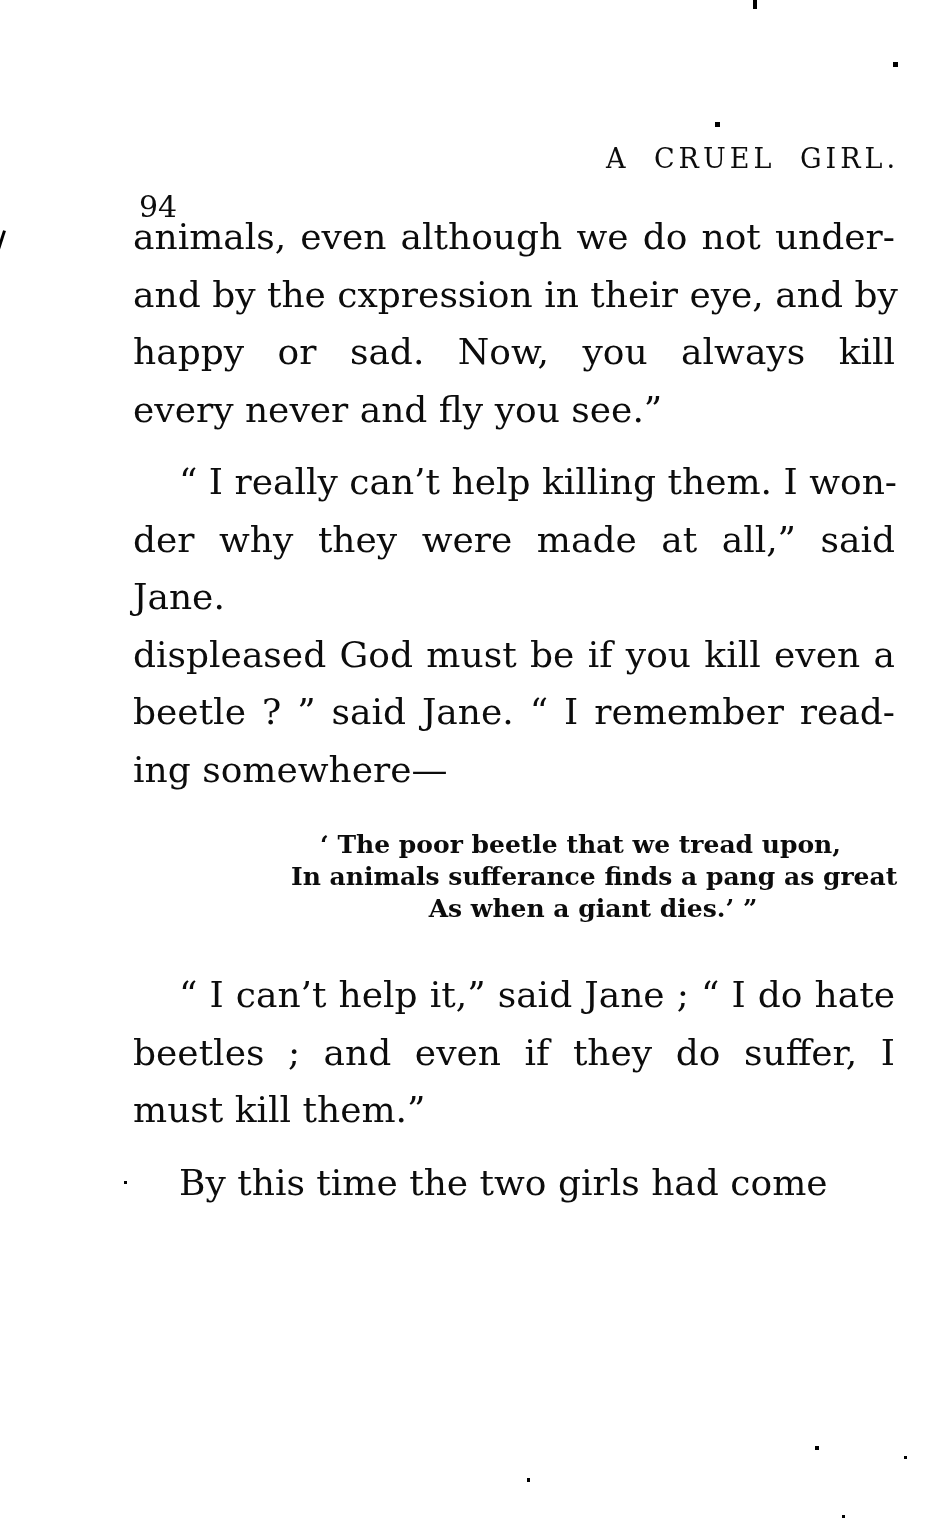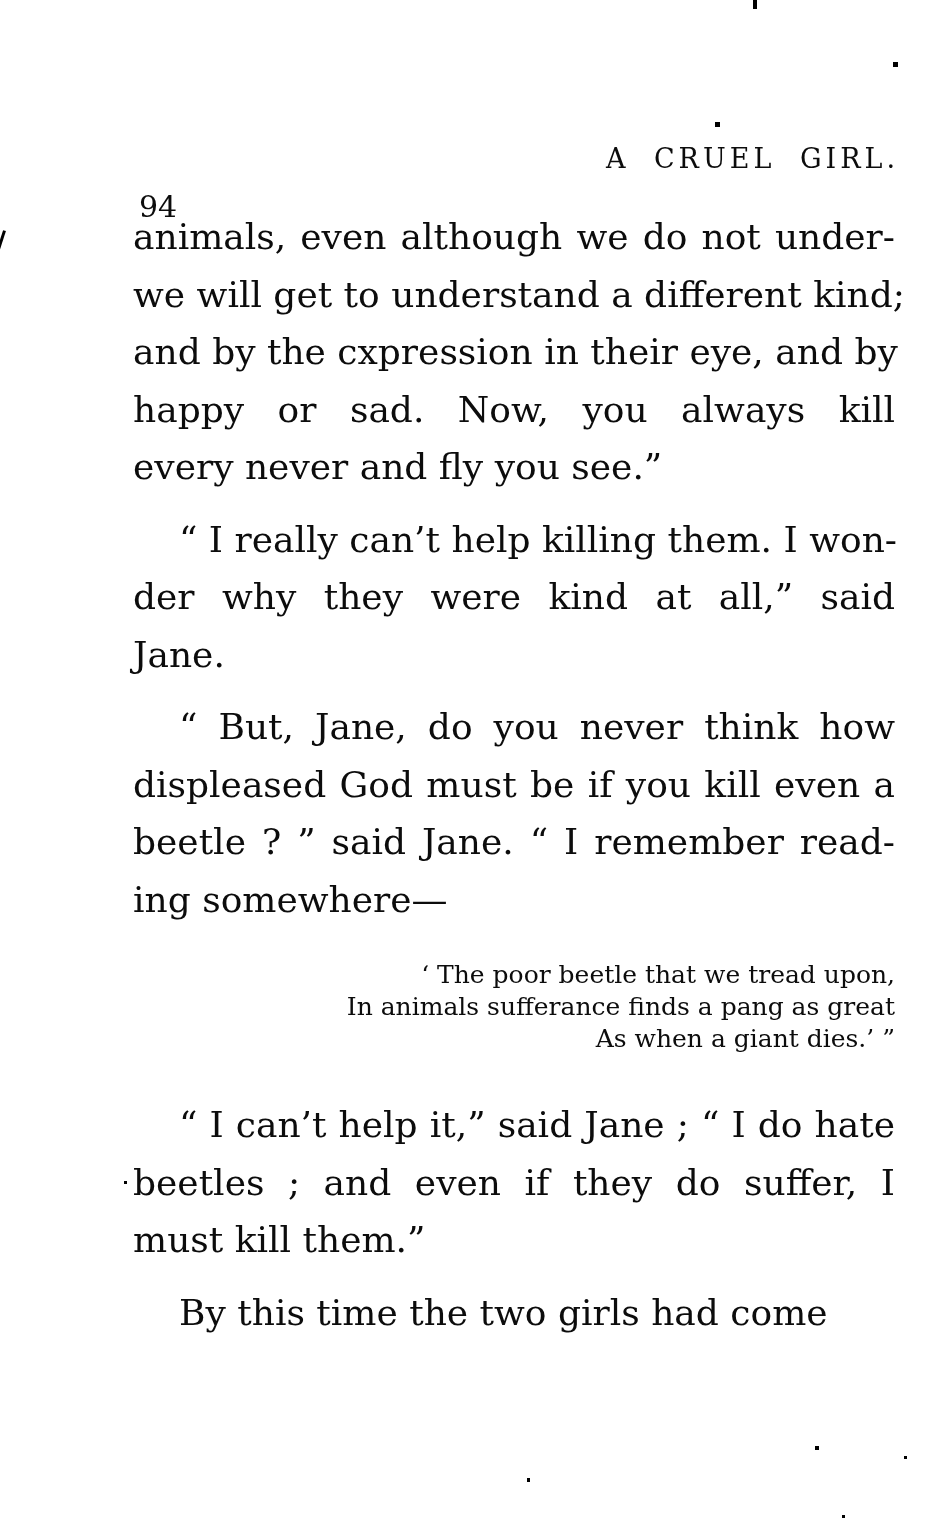--- a/index.html
+++ b/index.html
@@ -60,21 +60,21 @@
   .line.indent { padding-left: 46px; margin-top: 15px; }
   .line.last { text-align-last: left; }
 
   
   .verse {
     margin: 31px 0 41px 133px;
     padding: 0;
     font-size: 25px;
     line-height: 32px;
   }
-  .verse-line { text-align: right; white-space: nowrap; }
+  .verse-line { text-align: center; white-space: nowrap; font-weight: bold; }
   .verse-line.cont { padding-left: 25px; }
 
   
   .speck {
     position: absolute;
     background: #000;
   }
   .s1 { left: 753px; top: 0;      width: 4px; height: 9px; }
   .s2 { left: 893px; top: 62px;   width: 5px; height: 5px; }
   .s3 { left: 715px; top: 122px;  width: 5px; height: 5px; }
@@ -102,34 +102,32 @@
 
   <header class="running-head">
     <span class="folio">94</span>
     <span class="head-title">A CRUEL GIRL.</span>
   </header>
 
   <main class="text-block">
 
     <div class="para">
       <div class="line">animals, even although we do not under-</div>
-      <div class="line">we will get to understand a different kind;</div>
       <div class="line">and by the cxpression in their eye, and by</div>
       <div class="line">happy or sad. Now, you always kill</div>
       <div class="line last">every never and fly you see.”</div>
     </div>
 
     <div class="para">
       <div class="line indent">“ I really can’t help killing them. I won-</div>
-      <div class="line">der why they were kind at all,” said</div>
+      <div class="line">der why they were made at all,” said</div>
       <div class="line last">Jane.</div>
     </div>
 
     <div class="para">
-      <div class="line indent">“ But, Jane, do you never think how</div>
       <div class="line">displeased God must be if you kill even a</div>
       <div class="line">beetle ? ” said Jane. “ I remember read-</div>
       <div class="line last">ing somewhere—</div>
     </div>
 
     <blockquote class="verse">
       <div class="verse-line">‘ The poor beetle that we tread upon,</div>
       <div class="verse-line cont">In animals sufferance finds a pang as great</div>
       <div class="verse-line cont">As when a giant dies.’ ”</div>
     </blockquote>

